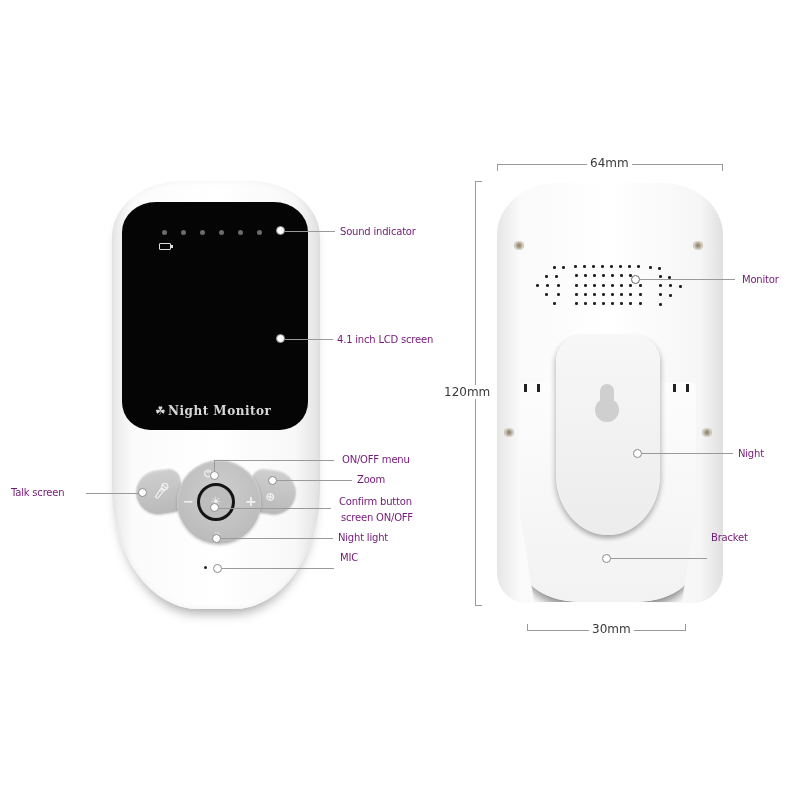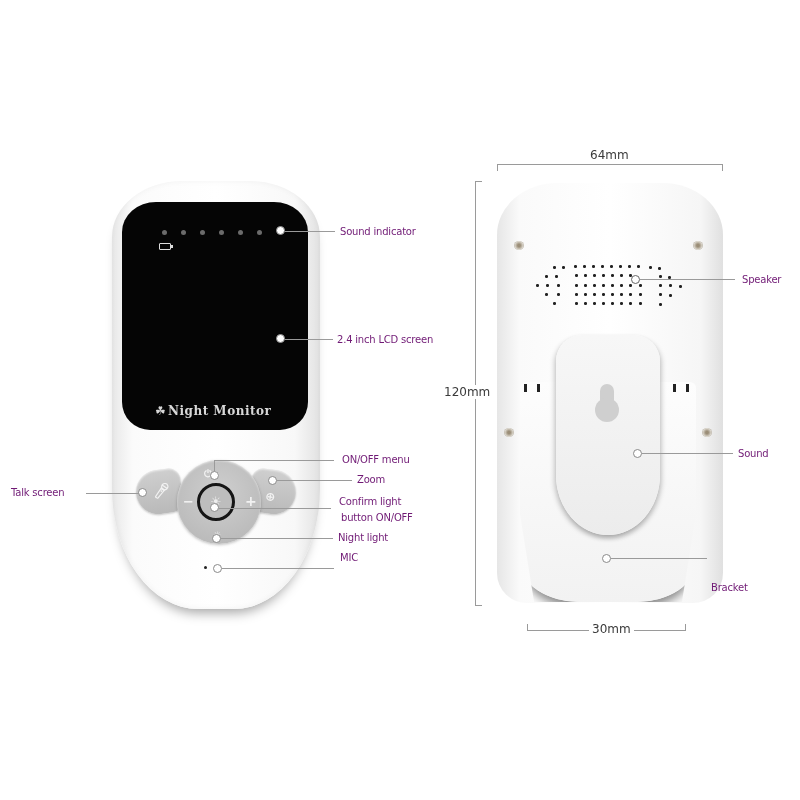--- a/index.html
+++ b/index.html
@@ -108,52 +108,52 @@
   <span class="glyph" style="left:10px;top:8px;font-size:13px;color:#eee">☀</span>
 </div>
 <div class="abs" style="left:204px;top:566px;width:3px;height:3px;border-radius:50%;background:#222"></div>
 
 <div class="dot" style="left:276px;top:226px"></div>
 <div class="line" style="left:285px;top:231px;width:50px"></div>
 <div class="label" style="left:340px;top:224px">Sound indicator</div>
 
 <div class="dot" style="left:276px;top:334px"></div>
 <div class="line" style="left:285px;top:339px;width:48px"></div>
-<div class="label" style="left:337px;top:332px">2.4 inch LCD screen</div>
+<div class="label" style="left:337px;top:332px">4.1 inch LCD screen</div>
 
 <div class="label" style="left:11px;top:485px">Talk screen</div>
 <div class="line" style="left:86px;top:493px;width:54px"></div>
 <div class="dot" style="left:138px;top:488px"></div>
 
 <div class="dot" style="left:210px;top:471px"></div>
 <div class="vline" style="left:214px;top:460px;height:11px"></div>
 <div class="line" style="left:214px;top:460px;width:120px"></div>
 <div class="label" style="left:342px;top:452px">ON/OFF menu</div>
 
 <div class="dot" style="left:268px;top:476px"></div>
 <div class="line" style="left:277px;top:480px;width:75px"></div>
 <div class="label" style="left:357px;top:472px">Zoom</div>
 
 <div class="dot" style="left:210px;top:503px"></div>
 <div class="line" style="left:219px;top:508px;width:112px"></div>
-<div class="label" style="left:339px;top:494px">Confirm light</div>
-<div class="label" style="left:341px;top:510px">button ON/OFF</div>
+<div class="label" style="left:339px;top:494px">Confirm button</div>
+<div class="label" style="left:341px;top:510px">screen ON/OFF</div>
 
 <div class="dot" style="left:212px;top:534px"></div>
 <div class="line" style="left:221px;top:538px;width:112px"></div>
 <div class="label" style="left:338px;top:530px">Night light</div>
 
 <div class="dot" style="left:213px;top:564px"></div>
 <div class="line" style="left:222px;top:568px;width:112px"></div>
 <div class="label" style="left:340px;top:550px">MIC</div>
 
 <div class="line" style="left:497px;top:164px;width:226px"></div>
 <div class="vline" style="left:497px;top:164px;height:7px"></div>
 <div class="vline" style="left:722px;top:164px;height:7px"></div>
-<div class="dim-text" style="left:587px;top:148px">64mm</div>
+<div class="dim-text" style="left:587px;top:156px">64mm</div>
 
 <div class="vline" style="left:475px;top:181px;height:425px"></div>
 <div class="line" style="left:475px;top:181px;width:7px"></div>
 <div class="line" style="left:475px;top:605px;width:7px"></div>
 <div class="dim-text" style="left:444px;top:385px;padding:0">120mm</div>
 
 <div class="line" style="left:527px;top:630px;width:158px"></div>
 <div class="vline" style="left:527px;top:624px;height:7px"></div>
 <div class="vline" style="left:685px;top:624px;height:7px"></div>
 <div class="dim-text" style="left:589px;top:622px">30mm</div>
@@ -230,21 +230,21 @@
 <div class="slot" style="left:524px"></div>
 <div class="slot" style="left:537px"></div>
 <div class="slot" style="left:673px"></div>
 <div class="slot" style="left:686px"></div>
 <div class="abs clip"></div>
 <div class="abs keyhole"></div>
 <div class="abs keyhole-b"></div>
 
 <div class="dot" style="left:631px;top:275px;border-color:#666"></div>
 <div class="line" style="left:640px;top:279px;width:95px"></div>
-<div class="label" style="left:742px;top:272px">Speaker</div>
+<div class="label" style="left:742px;top:272px">Monitor</div>
 
 <div class="dot" style="left:633px;top:449px"></div>
 <div class="line" style="left:642px;top:453px;width:91px"></div>
-<div class="label" style="left:738px;top:446px">Sound</div>
+<div class="label" style="left:738px;top:446px">Night</div>
 
 <div class="dot" style="left:602px;top:554px"></div>
 <div class="line" style="left:611px;top:558px;width:96px"></div>
-<div class="label" style="left:711px;top:580px">Bracket</div>
+<div class="label" style="left:711px;top:530px">Bracket</div>
 
 </body></html>

